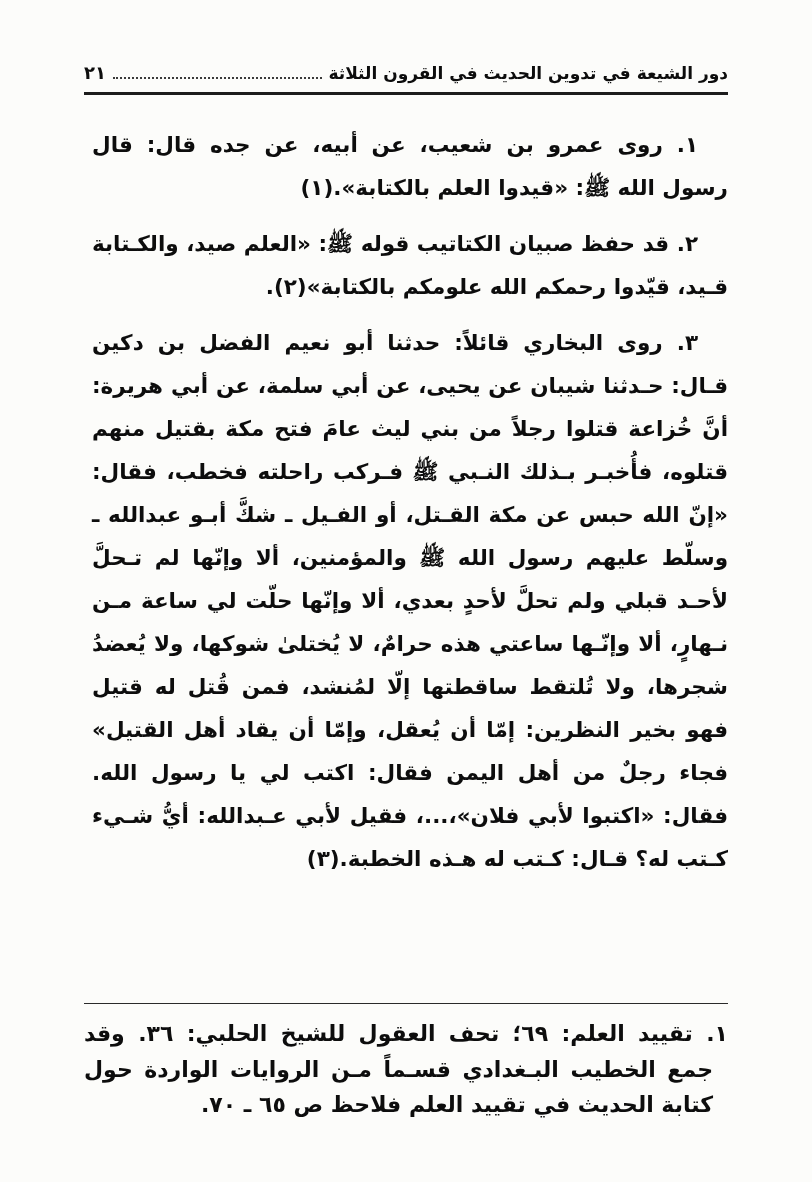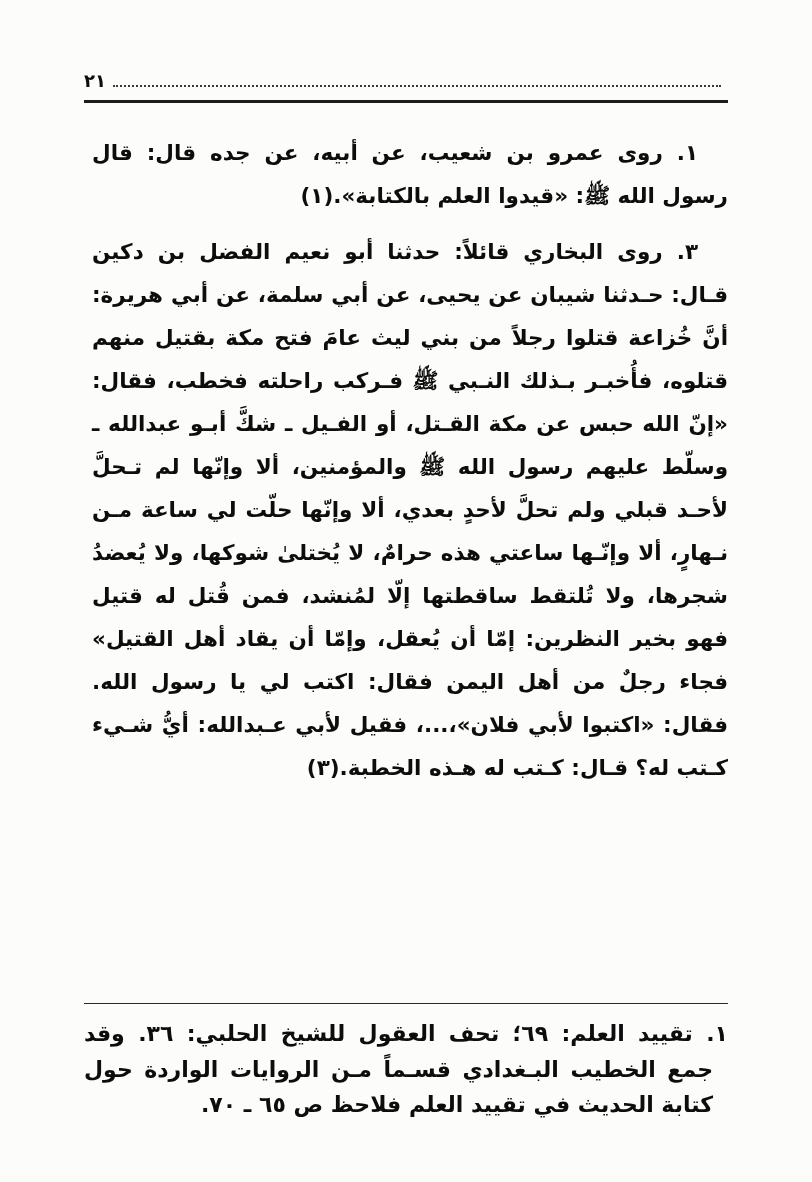--- a/index.html
+++ b/index.html
@@ -33,21 +33,20 @@
   .running-header .leader {
     flex: 1 1 auto;
     border-bottom: 2.2px dotted #3a3a3a;
     margin: 0 7px 4px 7px;
     height: 1px;
   }
   .running-header .page-number {
     font-size: 18px;
     font-weight: bold;
     letter-spacing: 1px;
-    margin-top: 8px;
   }
   .header-rule {
     border: 0;
     border-top: 3px solid #1c1c1c;
     margin: 9px 0 0 0;
   }
   
   .body-text {
     margin-top: 28px;
     font-size: 21.5px;
@@ -82,27 +81,29 @@
     text-indent: -15px;
     margin-bottom: 3px;
   }
 </style>
 </head>
 <body>
 
 <div class="page">
 
   <div class="running-header">
+    <span class="title">دور الشيعة في تدوين الحديث في القرون الثلاثة</span>
     <span class="leader"></span>
     <span class="page-number">٢١</span>
   </div>
   <hr class="header-rule">
 
   <div class="body-text">
     <p>١. روى عمرو بن شعيب، عن أبيه، عن جده قال: قال رسول الله ﷺ: «قيدوا العلم بالكتابة».(١)</p>
+    <p>٢. قد حفظ صبيان الكتاتيب قوله ﷺ: «العلم صيد، والكـتابة قـيد، قيّدوا رحمكم الله علومكم بالكتابة»(٢).</p>
     <p>٣. روى البخاري قائلاً: حدثنا أبو نعيم الفضل بن دكين قـال: حـدثنا شيبان عن يحيى، عن أبي سلمة، عن أبي هريرة: أنَّ خُزاعة قتلوا رجلاً من بني ليث عامَ فتح مكة بقتيل منهم قتلوه، فأُخبـر بـذلك النـبي ﷺ فـركب راحلته فخطب، فقال: «إنّ الله حبس عن مكة القـتل، أو الفـيل ـ شكَّ أبـو عبدالله ـ وسلّط عليهم رسول الله ﷺ والمؤمنين، ألا وإنّها لم تـحلَّ لأحـد قبلي ولم تحلَّ لأحدٍ بعدي، ألا وإنّها حلّت لي ساعة مـن نـهارٍ، ألا وإنّـها ساعتي هذه حرامٌ، لا يُختلىٰ شوكها، ولا يُعضدُ شجرها، ولا تُلتقط ساقطتها إلّا لمُنشد، فمن قُتل له قتيل فهو بخير النظرين: إمّا أن يُعقل، وإمّا أن يقاد أهل القتيل» فجاء رجلٌ من أهل اليمن فقال: اكتب لي يا رسول الله. فقال: «اكتبوا لأبي فلان»،...، فقيل لأبي عـبدالله: أيُّ شـيء كـتب له؟ قـال: كـتب له هـذه الخطبة.(٣)</p>
   </div>
 
   <div class="footnote-area">
     <hr class="footnote-rule">
     <div class="footnotes">
       <div class="footnote">١. تقييد العلم: ٦٩؛ تحف العقول للشيخ الحلبي: ٣٦. وقد جمع الخطيب البـغدادي قسـماً مـن الروايات الواردة حول كتابة الحديث في تقييد العلم فلاحظ ص ٦٥ ـ ٧٠.</div>
     </div>
   </div>
 

